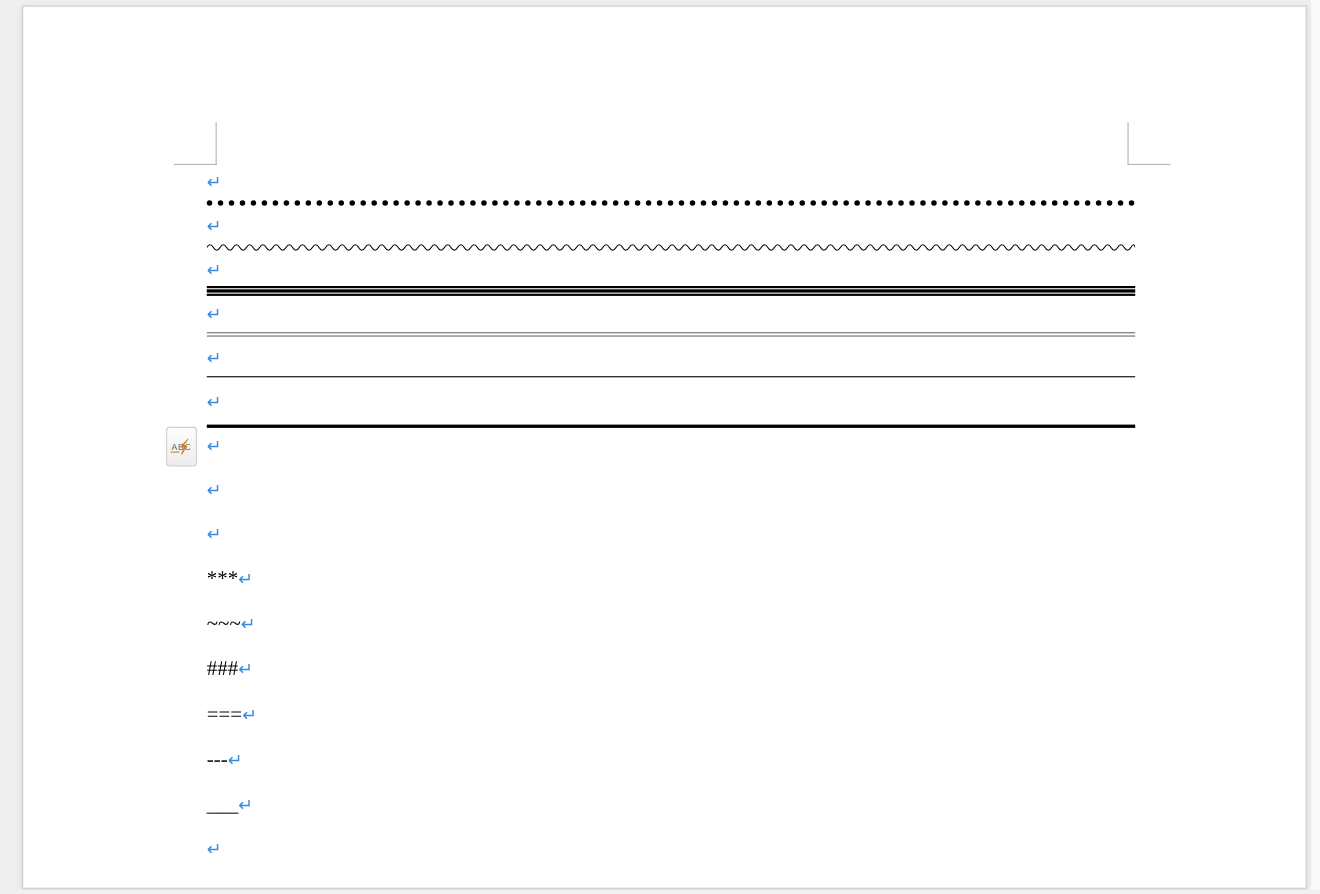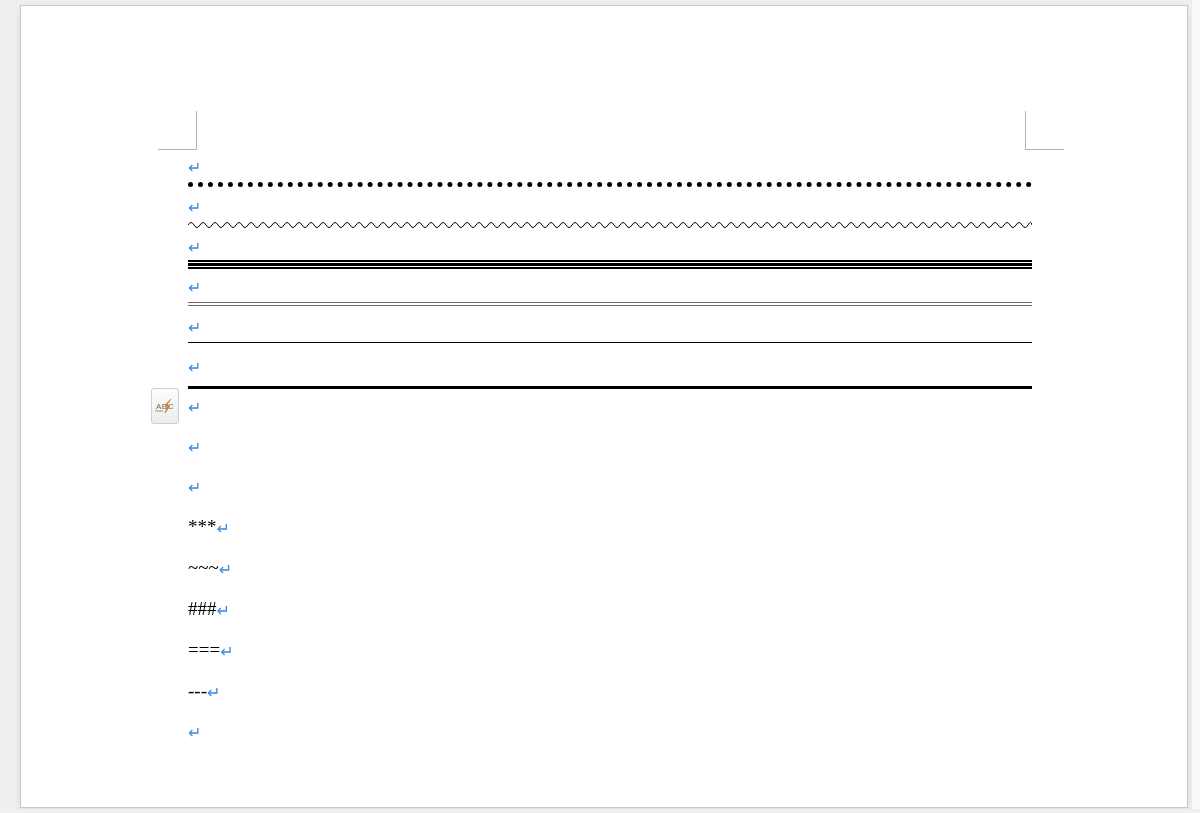--- a/index.html
+++ b/index.html
@@ -223,20 +223,23 @@
       <div class="para">
         <span class="text">###</span><span class="pilcrow">↵</span>
       </div>
       <div class="para">
         <span class="text">===</span><span class="pilcrow">↵</span>
       </div>
       <div class="para">
         <span class="text">---</span><span class="pilcrow">↵</span>
       </div>
       <div class="para">
+        <span class="text">___</span><span class="pilcrow">↵</span>
+      </div>
+      <div class="para">
         <span class="pilcrow">↵</span>
       </div>
 
     </div>
 
   </div>
 
   <div class="vscroll"></div>
   <div class="hscroll"></div>
 </div>

